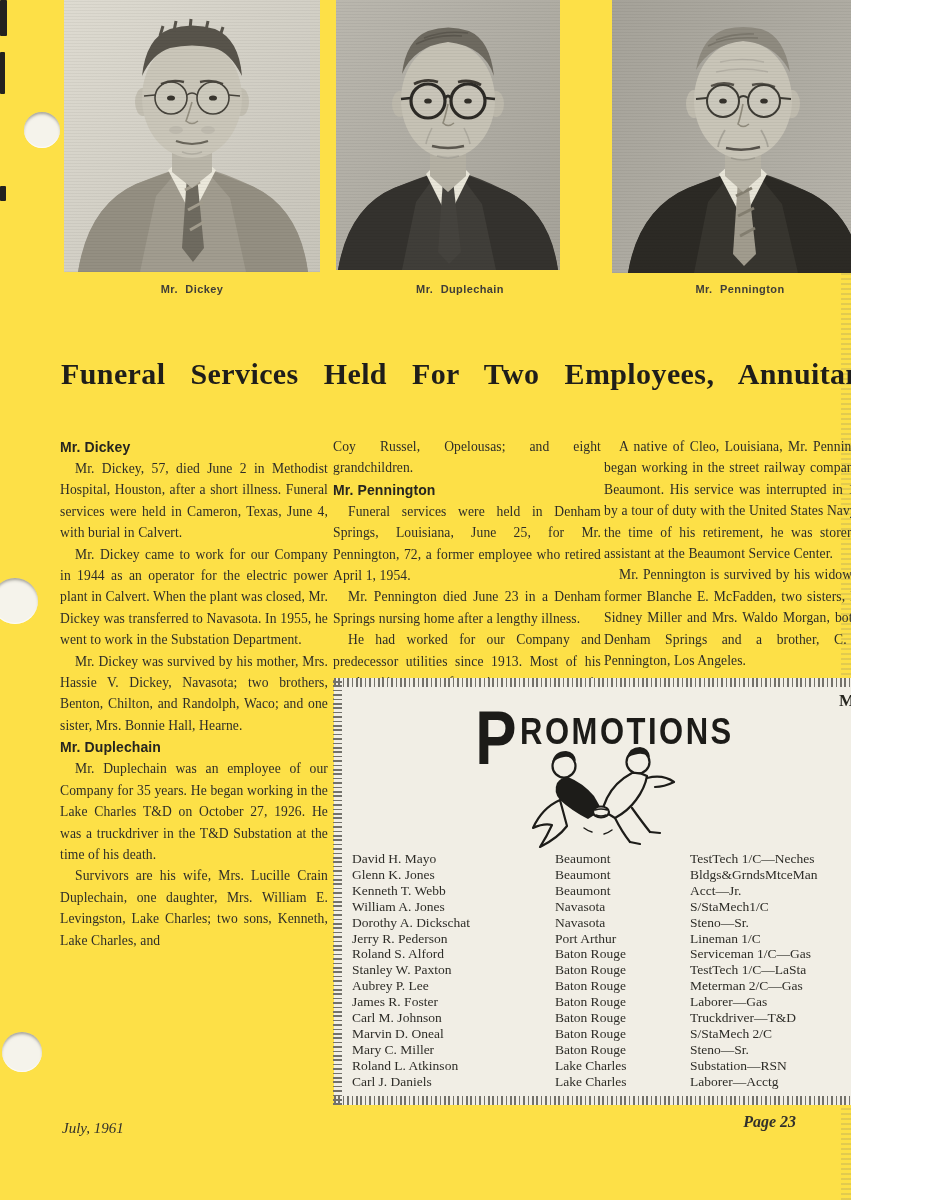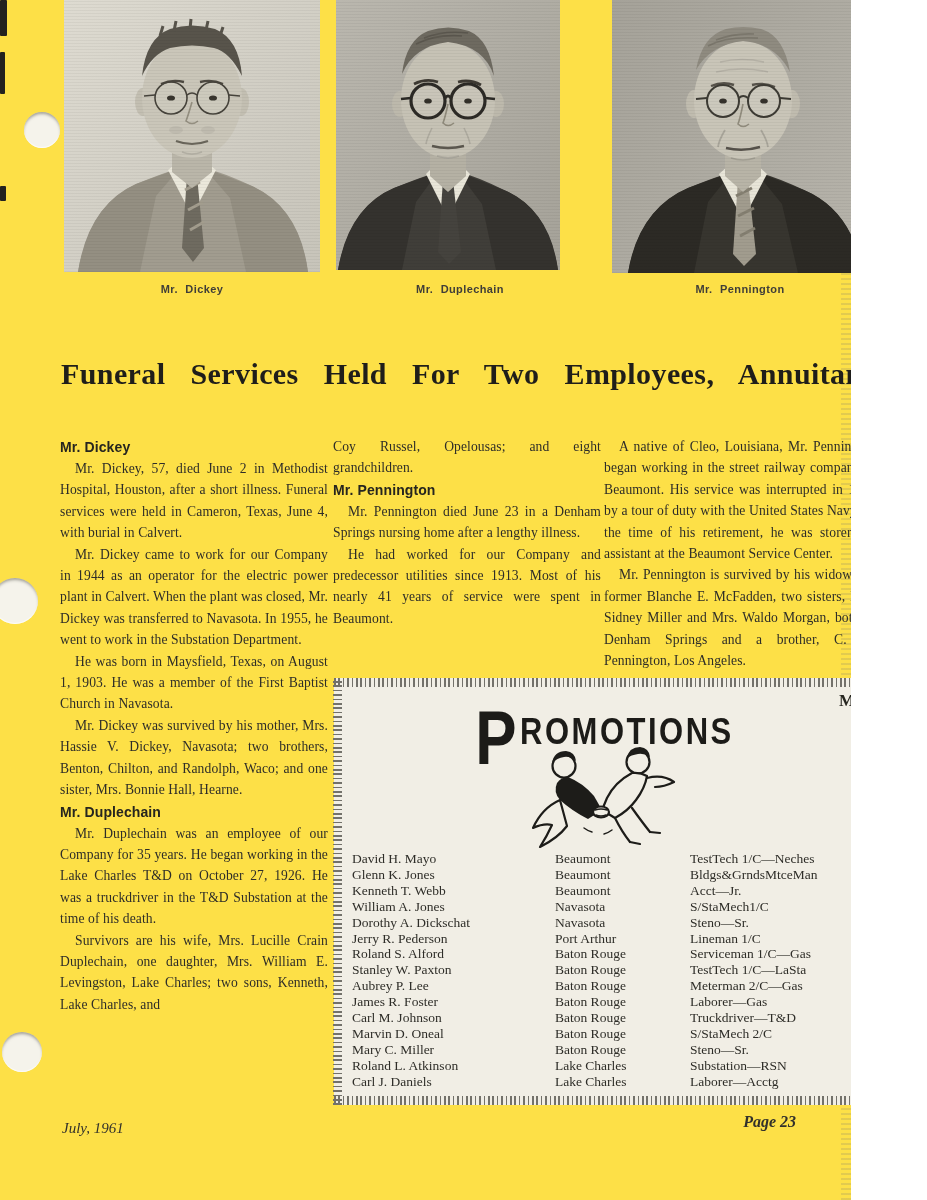--- a/index.html
+++ b/index.html
@@ -237,30 +237,30 @@
   <span class="caption" style="left:460px;">Mr. Duplechain</span>
   <span class="caption" style="left:740px;">Mr. Pennington</span>
 
   <div class="headline">Funeral Services Held For Two Employees, Annuitant</div>
 
   <div class="col col-1">
 
       <div class="p-heading">Mr. Dickey</div>
       <div class="p-para">Mr. Dickey, 57, died June 2 in Methodist Hospital, Houston, after a short illness. Funeral services were held in Cameron, Texas, June 4, with burial in Calvert.</div>
       <div class="p-para">Mr. Dickey came to work for our Company in 1944 as an operator for the electric power plant in Calvert. When the plant was closed, Mr. Dickey was transferred to Navasota. In 1955, he went to work in the Substation Department.</div>
-      <div class="p-para">He was born in Maysfield, Texas, on August 1, 1903. He was a member of the First Baptist Church in Navasota.</div>
       <div class="p-para">Mr. Dickey was survived by his mother, Mrs. Hassie V. Dickey, Navasota; two brothers, Benton, Chilton, and Randolph, Waco; and one sister, Mrs. Bonnie Hall, Hearne.</div>
       <div class="p-heading">Mr. Duplechain</div>
       <div class="p-para">Mr. Duplechain was an employee of our Company for 35 years. He began working in the Lake Charles T&amp;D on October 27, 1926. He was a truckdriver in the T&amp;D Substation at the time of his death.</div>
       <div class="p-para">Survivors are his wife, Mrs. Lucille Crain Duplechain, one daughter, Mrs. William E. Levingston, Lake Charles; two sons, Kenneth, Lake Charles, and</div>
     </div>
   <div class="col col-2">
 
   <div class="p-para_cont">Coy Russel, Opelousas; and eight grandchildren.</div>
       <div class="p-heading">Mr. Pennington</div>
+      <div class="p-para">Funeral services were held in Denham Springs, Louisiana, June 25, for Mr. Pennington, 72, a former employee who retired April 1, 1954.</div>
       <div class="p-para">Mr. Pennington died June 23 in a Denham Springs nursing home after a lengthy illness.</div>
       <div class="p-para">He had worked for our Company and predecessor utilities since 1913. Most of his nearly 41 years of service were spent in Beaumont.</div>
     </div>
   <div class="col col-3">
 
   <div class="p-para">A native of Cleo, Louisiana, Mr. Pennington began working in the street railway company in Beaumont. His service was interrupted in 1919 by a tour of duty with the United States Navy. At the time of his retirement, he was storeroom assistant at the Beaumont Service Center.</div>
       <div class="p-para">Mr. Pennington is survived by his widow, the former Blanche E. McFadden, two sisters, Mrs. Sidney Miller and Mrs. Waldo Morgan, both of Denham Springs and a brother, C. W. Pennington, Los Angeles.</div>
     </div>
 
   <div class="promo">

